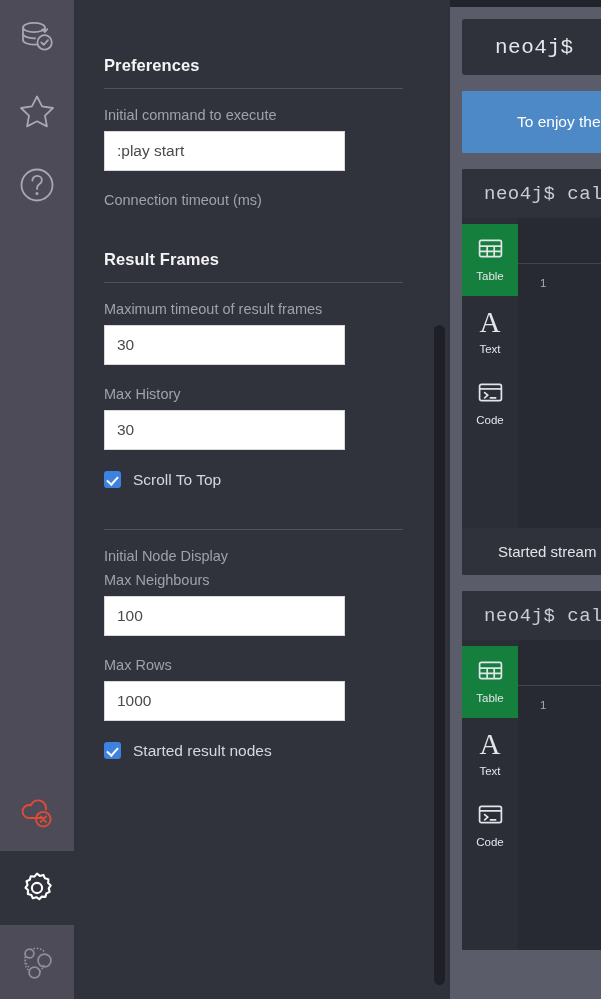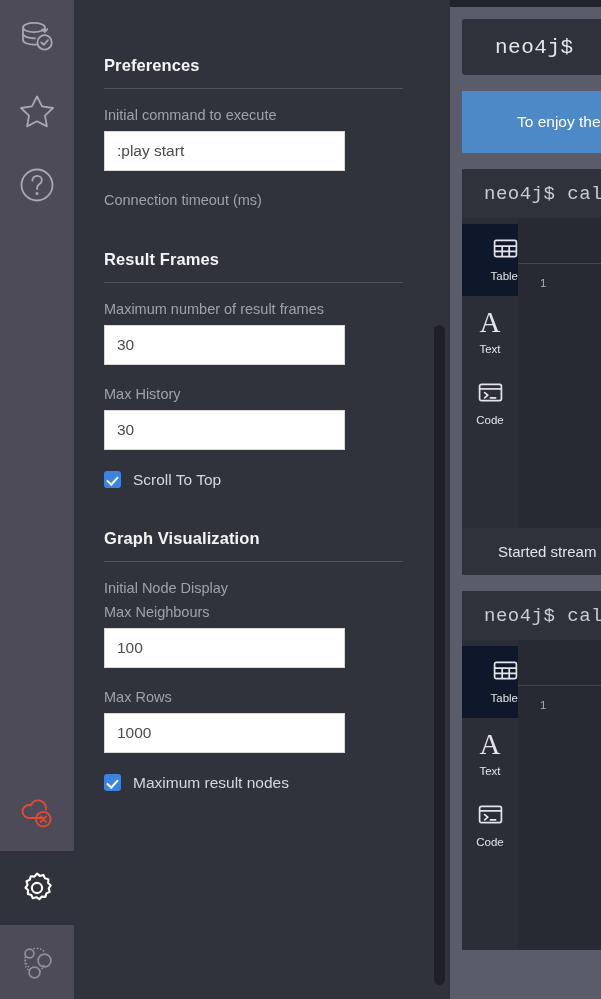--- a/index.html
+++ b/index.html
@@ -199,21 +199,21 @@
     background: #2c2e37;
     padding-top: 6px;
   }
   .tab {
     height: 72px;
     display: flex; flex-direction: column;
     align-items: center; justify-content: center;
     gap: 7px;
     color: #e4e5e9;
   }
-  .tab.active { background: #0f172a; align-items: flex-end; }
+  .tab.active { background: #15803d; }
   .tab-label { font-size: 11.5px; color: #e4e5e9; }
   .tab .glyph-A {
     font-family: "Liberation Serif", serif;
     font-size: 29px;
     line-height: 26px;
     color: #e4e5e9;
   }
   .frame-content {
     flex: 1 1 auto;
     position: relative;
@@ -329,41 +329,40 @@
           <div class="sec-title">Preferences</div>
           <div class="sec-rule"></div>
           <div class="field-label">Initial command to execute</div>
           <input class="field-input" type="text" value=":play start" style="">
           <div class="field-label">Connection timeout (ms)</div>
           <div class="sec-spacer"></div>
         </div>
         <div>
           <div class="sec-title">Result Frames</div>
           <div class="sec-rule"></div>
-          <div class="field-label">Maximum number of result frames</div>
+          <div class="field-label">Maximum timeout of result frames</div>
           <input class="field-input" type="text" value="30" style="">
           <div class="field-label">Max History</div>
           <input class="field-input" type="text" value="30" style="">
           <div class="check-row">
             <span class="cbox"></span>
             <span class="check-label">Scroll To Top</span>
           </div>
           <div class="sec-spacer"></div>
         </div>
         <div>
-          <div class="sec-title">Graph Visualization</div>
           <div class="sec-rule"></div>
           <div class="field-label">Initial Node Display</div>
           <div class="field-label">Max Neighbours</div>
           <input class="field-input" type="text" value="100" style="">
           <div class="field-label">Max Rows</div>
           <input class="field-input" type="text" value="1000" style="">
           <div class="check-row">
             <span class="cbox"></span>
-            <span class="check-label">Maximum result nodes</span>
+            <span class="check-label">Started result nodes</span>
           </div>
         </div>
       </div>
 
     <div class="scrollbar-track">
       <div class="scrollbar-thumb"></div>
     </div>
   </div>
 
   <div class="stage">

